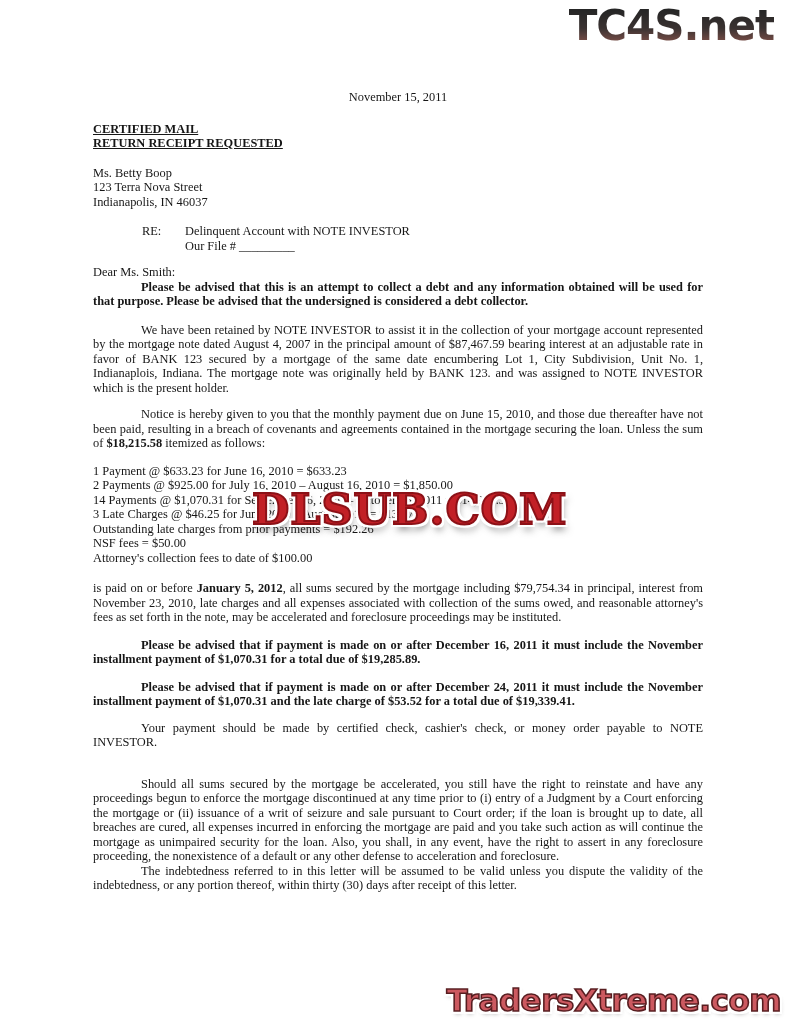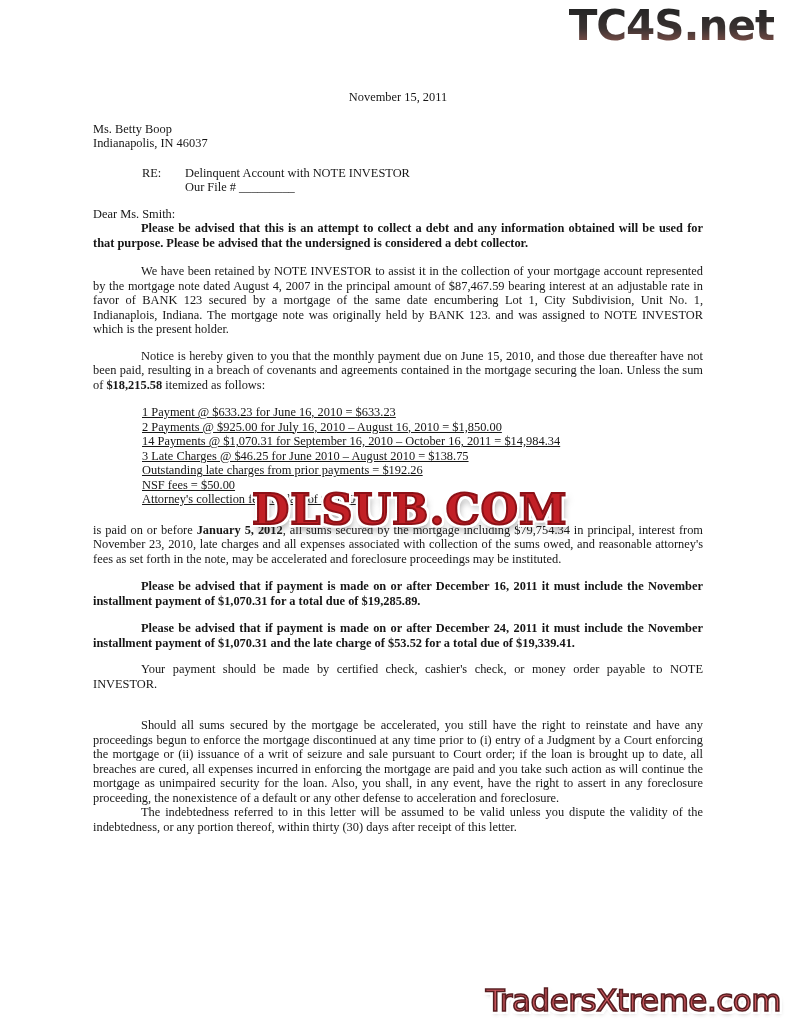--- a/index.html
+++ b/index.html
@@ -40,21 +40,21 @@
   .re-row { display: flex; }
   .re-label { width: 43px; flex: 0 0 43px; }
   .salutation { margin-bottom: 0; }
   .para {
     text-align: justify;
     text-indent: 48px;
     margin-bottom: 13px;
   }
   .para.bold { font-weight: bold; }
   .b { font-weight: bold; }
-  .itemized { margin-left: 49px; margin-bottom: 16px; position: relative; text-decoration: underline; }
+  .itemized { margin-bottom: 16px; position: relative; }
   .itemized div { white-space: nowrap; }
   .mb12 { margin-bottom: 12px; }
   .mb14 { margin-bottom: 14px; }
   .mb27 { margin-bottom: 27px; }
   .mb0 { margin-bottom: 0; }
   
   .wm-center {
     position: absolute;
     left: 252px;
     top: 483px;
@@ -73,21 +73,21 @@
        0   -3px 0 #ffffff, 0    3px 0 #ffffff,
        2px 6px 7px rgba(60,60,60,0.55);
   }
   
   .wm-bottom {
     position: absolute;
     right: 10px;
     bottom: 6px;
     z-index: 5;
     font-family: "DejaVu Sans", sans-serif;
-    font-weight: normal;
+    font-weight: bold;
     font-size: 31px;
     line-height: 36px;
     letter-spacing: -0.5px;
     color: #cc5960;
     -webkit-text-stroke: 1.6px #571d20;
     text-shadow:
       -3px -3px 0 #ffffff, 3px -3px 0 #ffffff,
       -3px  3px 0 #ffffff, 3px  3px 0 #ffffff,
       -3px  0   0 #ffffff, 3px  0   0 #ffffff,
        0   -3px 0 #ffffff, 0    3px 0 #ffffff,
@@ -96,23 +96,28 @@
 </style>
 </head>
 <body>
 
 <div class="page">
 
   <div class="logo">TC4S.net</div>
 
   <div class="date-line">November 15, 2011</div>
 
+  <div class="cert-block">
+    <div>CERTIFIED MAIL</div>
+    <div>RETURN RECEIPT REQUESTED</div>
+  </div>
 
   <div class="address-block">
     <div>Ms. Betty Boop</div>
+    <div>123 Terra Nova Street</div>
     <div>Indianapolis, IN 46037</div>
   </div>
 
   <div class="re-block">
     <div class="re-row">
       <span class="re-label">RE:</span>
       <span>Delinquent Account with NOTE INVESTOR</span>
     </div>
     <div class="re-row">
       <span class="re-label"></span>

